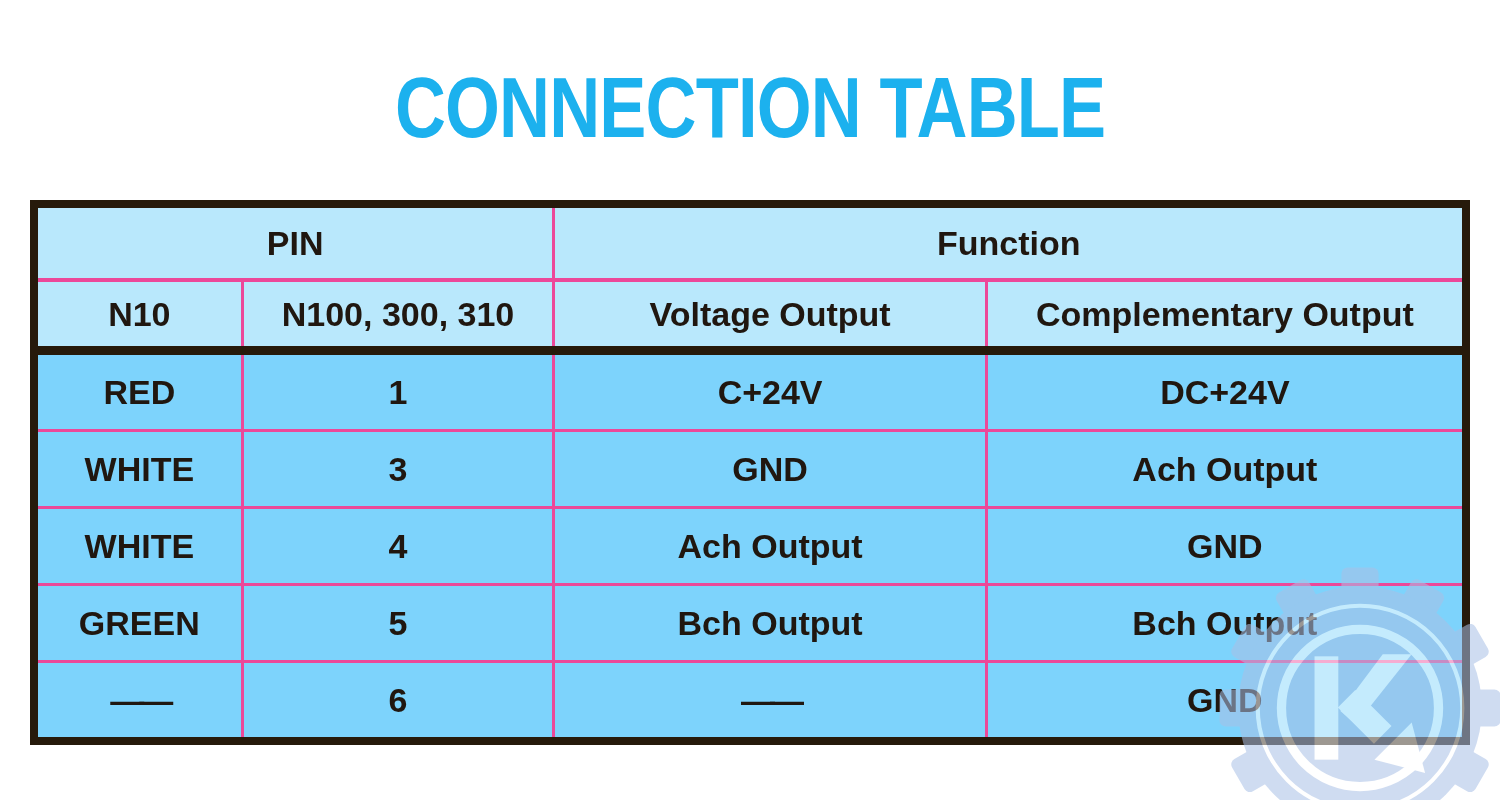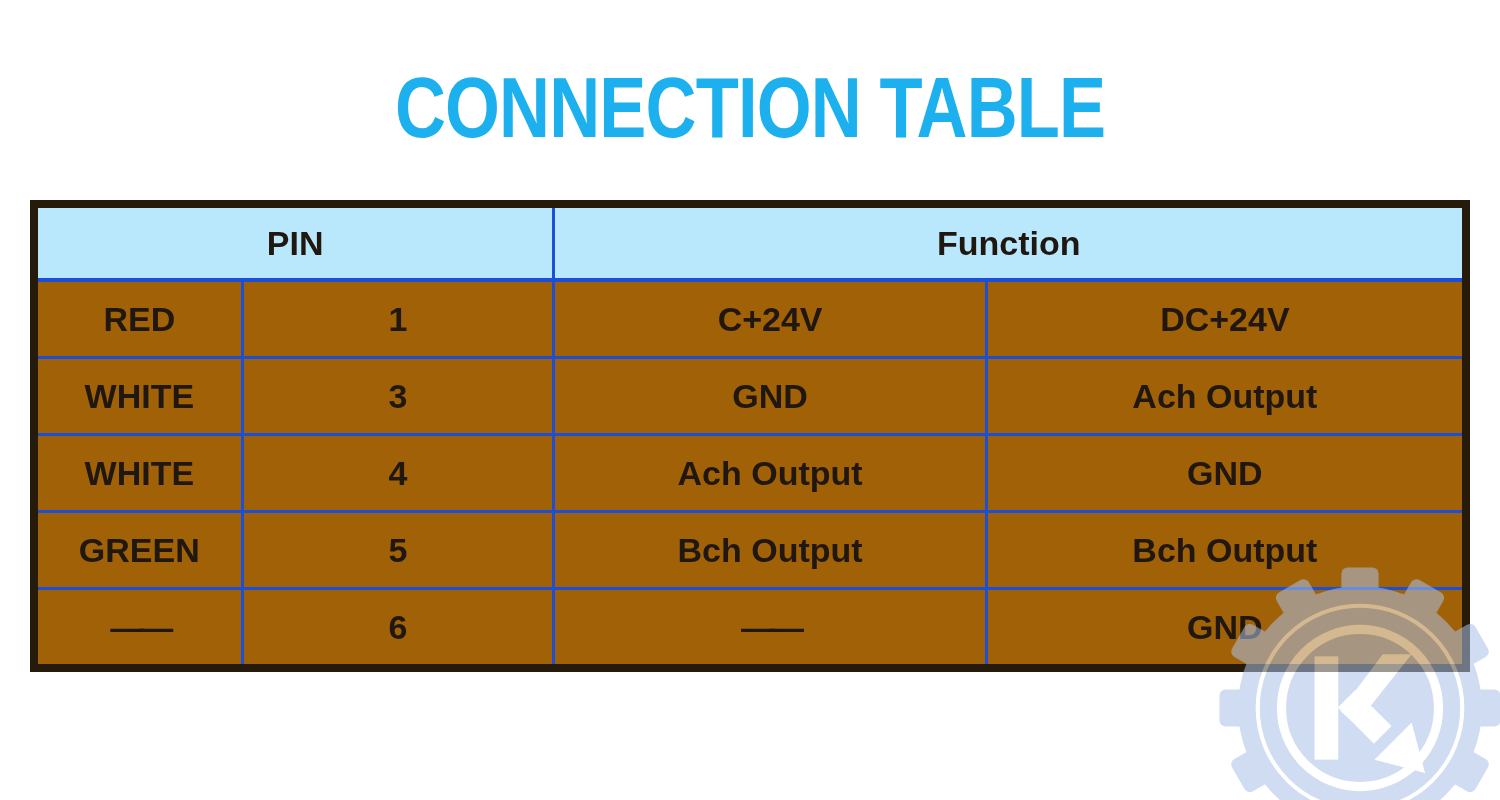--- a/index.html
+++ b/index.html
@@ -39,32 +39,32 @@
   table.conn-table {
     position: absolute;
     left: 30px;
     top: 152px;
     width: 1440px;
     border-collapse: collapse;
     table-layout: fixed;
     border: 8px solid #261a0b;
   }
   .conn-table td {
-    border: 3px solid #1d4ed8;
+    border: 3px solid #ec4899;
     text-align: center;
     vertical-align: middle;
     font-size: 34px;
     font-weight: 700;
     color: #201710;
     padding: 0;
     overflow: hidden;
   }
   .conn-table tr.hdr-group td { height: 70px; background: #b9e8fc; border-bottom-width: 4px; }
   .conn-table tr.hdr-sub td   { height: 64px; background: #b9e8fc; border-bottom: 9px solid #261a0b; }
-  .conn-table tr.body-row td  { height: 74px; background: #a16207; }
+  .conn-table tr.body-row td  { height: 74px; background: #7dd3fc; }
   .cyan-text { color: #1cb1ee; }
   .dash-cell { font-weight: 400; letter-spacing: -5px; color: #2a2a2a; }
   .watermark {
     position: absolute;
     left: 1205px;
     top: 505px;
     width: 310px;
     height: 310px;
     opacity: 0.55;
     pointer-events: none;
@@ -84,20 +84,26 @@
     <colgroup>
       <col style="width:207px">
       <col style="width:310px">
       <col style="width:430px">
       <col style="width:477px">
     </colgroup>
     <tbody>
       <tr class="hdr-group">
         <td colspan="2" class="cyan-text">PIN</td>
         <td colspan="2" class="cyan-text">Function</td>
+      </tr>
+      <tr class="hdr-sub">
+        <td>N10</td>
+        <td>N100, 300, 310</td>
+        <td class="cyan-text">Voltage Output</td>
+        <td class="cyan-text">Complementary Output</td>
       </tr>
 
       <tr class="body-row">
         <td>RED</td>
         <td>1</td>
         <td>C+24V</td>
         <td>DC+24V</td>
       </tr>
       <tr class="body-row">
         <td>WHITE</td>

